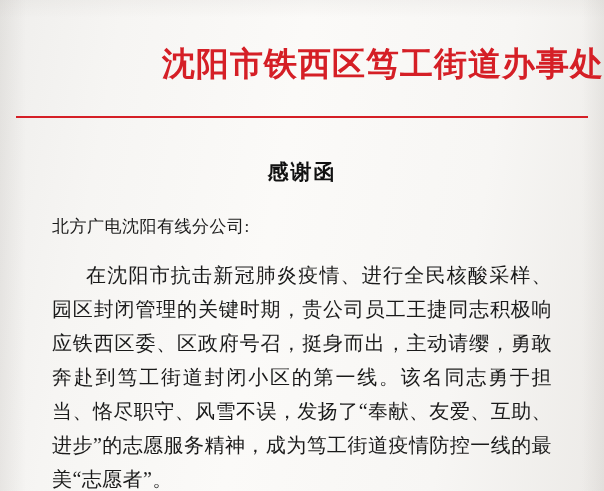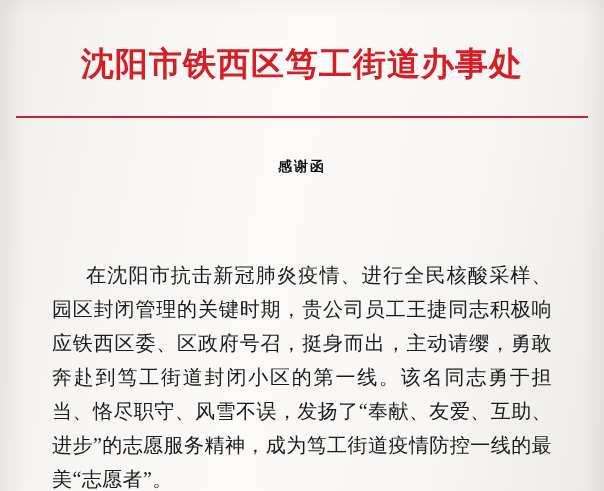--- a/index.html
+++ b/index.html
@@ -30,21 +30,21 @@
     background:
       linear-gradient(to right, rgba(170,165,160,0.18) 0px, rgba(255,255,255,0) 26px),
       linear-gradient(to left, rgba(170,165,160,0.16) 0px, rgba(255,255,255,0) 22px),
       linear-gradient(to bottom, rgba(180,175,170,0.10) 0px, rgba(255,255,255,0) 18px);
   }
   .letterhead {
     position: absolute;
     top: 42px;
     left: 0;
     width: 604px;
-    text-align: center;
+    text-align: right;
     color: #d51f26;
     font-family: "DejaVu Sans", "Liberation Sans", sans-serif;
     font-weight: bold;
     font-size: 33px;
     letter-spacing: 1px;
     white-space: nowrap;
   }
   .rule {
     position: absolute;
     top: 116px;
@@ -55,21 +55,21 @@
   }
   .doc-title {
     position: absolute;
     top: 158px;
     left: 0;
     width: 604px;
     text-align: center;
     color: #111;
     font-family: "DejaVu Sans", "Liberation Sans", sans-serif;
     font-weight: bold;
-    font-size: 14px;
+    font-size: 21px;
     letter-spacing: 2px;
   }
   .salutation {
     position: absolute;
     top: 215px;
     left: 52px;
     width: 500px;
     color: #1a1a1a;
     font-size: 17px;
     letter-spacing: 0.5px;
@@ -92,16 +92,17 @@
 <body>
 
 <div class="page">
 
   <div class="letterhead">沈阳市铁西区笃工街道办事处</div>
 
   <div class="rule"></div>
 
   <div class="doc-title">感谢函</div>
 
+  <div class="salutation">北方广电沈阳有线分公司:</div>
 
   <div class="body-text">在沈阳市抗击新冠肺炎疫情、进行全民核酸采样、园区封闭管理的关键时期，贵公司员工王捷同志积极响应铁西区委、区政府号召，挺身而出，主动请缨，勇敢奔赴到笃工街道封闭小区的第一线。该名同志勇于担当、恪尽职守、风雪不误，发扬了“奉献、友爱、互助、进步”的志愿服务精神，成为笃工街道疫情防控一线的最美“志愿者”。</div>
 
 </div>
 
 </body></html>

